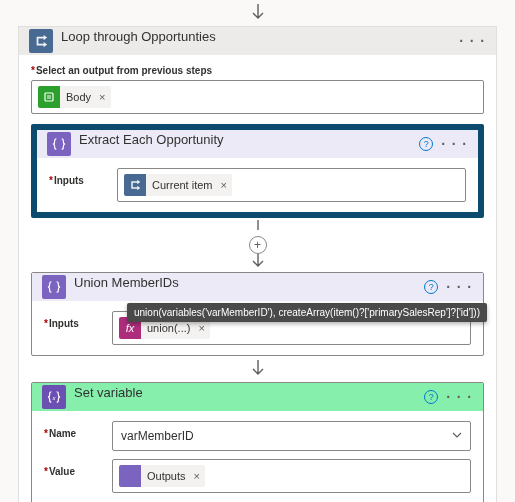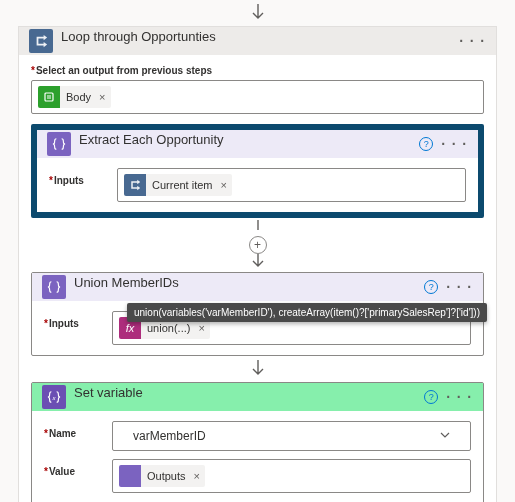--- a/index.html
+++ b/index.html
@@ -15,21 +15,21 @@
   .icon-parse { background: #7b63c0; color: #fff; }
   .icon-var { background: #6b4fb3; color: #fff; }
   .header-title { flex: 1; font-size: 13px; color: #323130; }
   .header-actions { display: flex; gap: 8px; align-items: center; color: #605e5c; }
   .help-icon { color: #0078d4; width: 14px; height: 14px; border: 1px solid #0078d4; border-radius: 50%; display: flex; align-items: center; justify-content: center; font-size: 9px; }
   .ellipsis { letter-spacing: 1px; font-weight: bold; cursor: pointer; font-size: 14px; }
   .card-body { padding: 10px 12px; }
   .field-label { font-size: 10px; color: #323130; margin-bottom: 4px; font-weight: bold; }
   .field-label .req { color: #a80000; margin-right: 1px; }
   .input-box { border: 1px solid #8a8886; border-radius: 2px; padding: 5px 6px; display: flex; align-items: center; min-height: 30px; background: #fff; }
-  .input-box.select { justify-content: space-between; padding: 5px 20px; color: #323130; }
+  .input-box.select { justify-content: space-between; padding: 5px 8px; color: #323130; }
   .chevron { color: #605e5c; }
   .token { display: inline-flex; align-items: center; border-radius: 2px; overflow: hidden; font-size: 11px; height: 22px; }
   .token-icon { width: 22px; height: 22px; display: flex; align-items: center; justify-content: center; color: #fff; flex-shrink: 0; }
   .token-label { padding: 0 6px; color: #323130; background: #f3f2f1; line-height: 22px; }
   .token-x { padding: 0 5px 0 2px; color: #605e5c; background: #f3f2f1; cursor: pointer; line-height: 22px; }
   .tk-green .token-icon { background: #2ca02c; }
   .tk-blue .token-icon { background: #486991; }
   .tk-fx .token-icon { background: #ad2d7c; font-style: italic; font-size: 11px; }
   .tk-purple .token-icon { background: #7b63c0; }
   .row { display: flex; gap: 12px; align-items: flex-start; margin-bottom: 8px; }

